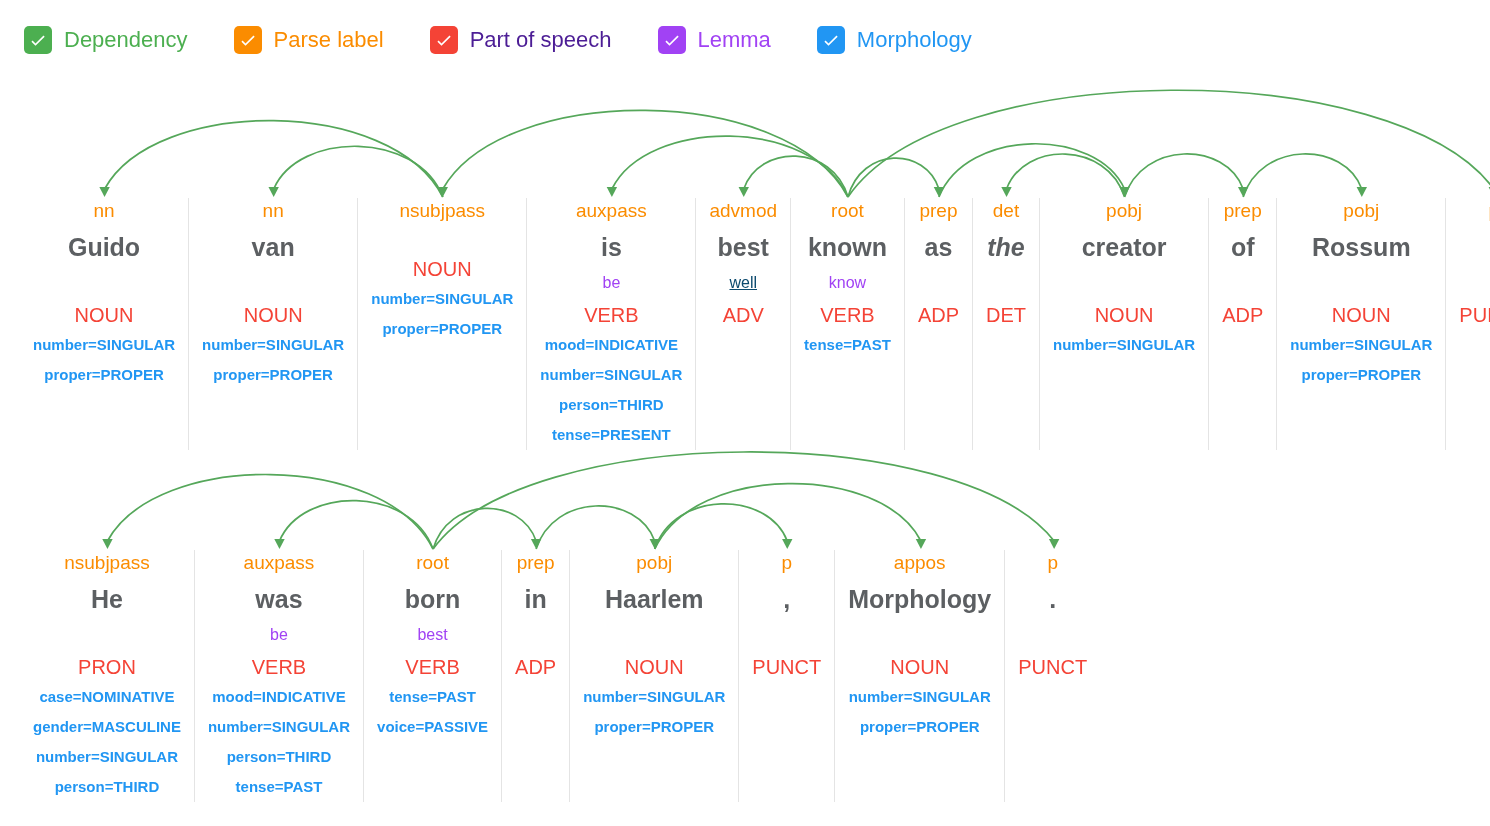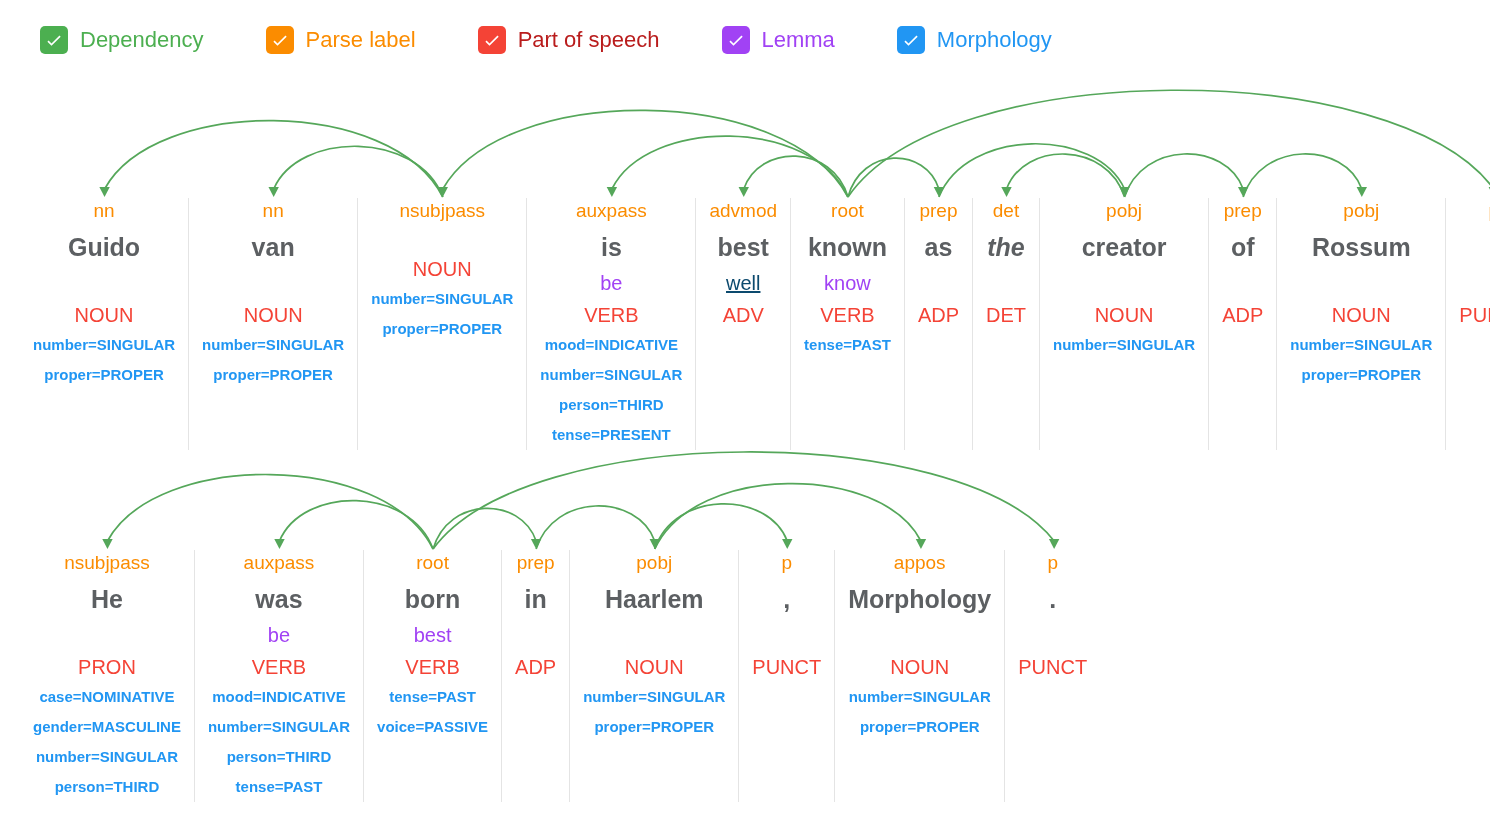--- a/index.html
+++ b/index.html
@@ -1,37 +1,37 @@
 <!DOCTYPE html>
 <html><head>
 <meta charset="utf-8">
 <style>
   html,body{margin:0;padding:0;background:#ffffff;}
   body{width:1490px;height:826px;overflow:hidden;
        font-family:"Liberation Sans","DejaVu Sans",sans-serif;}
 
   
   .legend{display:flex;align-items:center;gap:46px;margin:26px 0 32px 24px;}
-  .legend-item{display:flex;align-items:center;gap:12px;cursor:pointer;margin-left:16px;}
+  .legend-item{display:flex;align-items:center;gap:12px;cursor:pointer;}
   .cb{width:28px;height:28px;border-radius:5px;display:flex;
       align-items:center;justify-content:center;flex:0 0 auto;}
   .cb svg{width:20px;height:20px;}
   .lbl{font-size:22px;line-height:28px;}
 
   
   .sentence{position:relative;margin-left:20px;}
   .arcs{display:block;}
   .tokens{display:flex;align-items:stretch;}
   .cell{display:flex;flex-direction:column;text-align:center;
         padding:0 13px;border-right:1px solid #e4e4e4;}
   .cell:last-child{border-right:none;}
   .r{white-space:nowrap;}
   .r-label{height:26px;line-height:26px;font-size:19px;}
   .r-word {height:46px;line-height:46px;font-size:25px;font-weight:600;}
-  .r-lemma{height:30px;line-height:26px;font-size:20px;}
+  .r-lemma{height:30px;line-height:26px;font-size:16px;}
   .r-pos  {height:30px;line-height:30px;font-size:20px;}
   .r-morph{height:30px;line-height:30px;font-size:15px;font-weight:700;}
 </style>
 </head>
 <body>
 
 <div class="legend">
   <label class="legend-item">
     <span class="cb" style="background: rgb(76, 175, 80);">
         <svg viewBox="0 0 24 24">
@@ -47,21 +47,21 @@
         </svg>
       </span>
     <span class="lbl" style="color: rgb(251, 140, 0);">Parse label</span>
   </label>
   <label class="legend-item">
     <span class="cb" style="background: rgb(244, 67, 54);">
         <svg viewBox="0 0 24 24">
           <path fill="#ffffff" d="M9 16.2 5.5 12.7l-1.4 1.4L9 19 20 8l-1.4-1.4z"></path>
         </svg>
       </span>
-    <span class="lbl" style="color: #b91c1c;">Part of speech</span>
+    <span class="lbl" style="color: #4c1d95;">Part of speech</span>
   </label>
   <label class="legend-item">
     <span class="cb" style="background: rgb(161, 66, 244);">
         <svg viewBox="0 0 24 24">
           <path fill="#ffffff" d="M9 16.2 5.5 12.7l-1.4 1.4L9 19 20 8l-1.4-1.4z"></path>
         </svg>
       </span>
     <span class="lbl" style="color: rgb(161, 66, 244);">Lemma</span>
   </label>
   <label class="legend-item">

